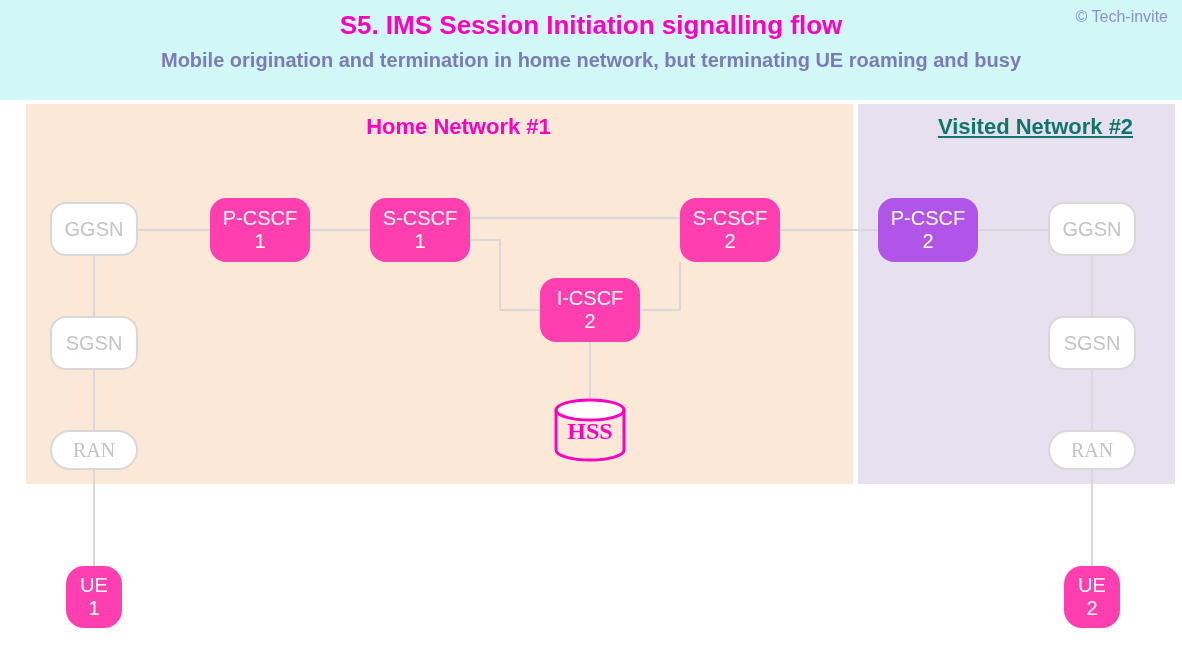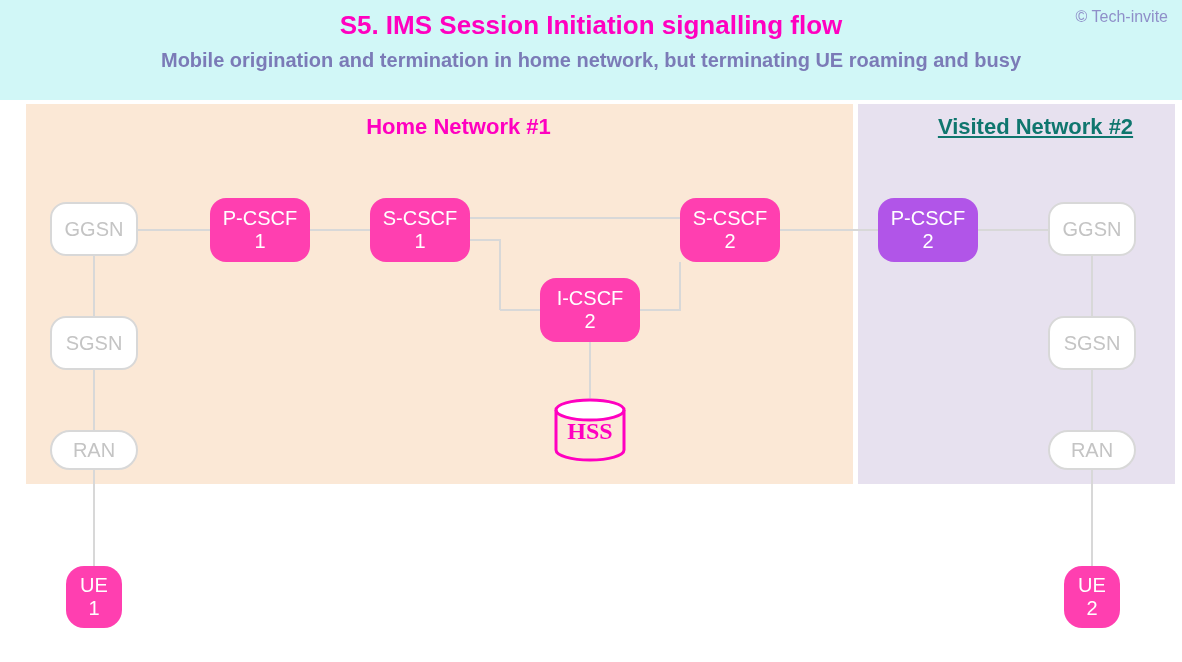--- a/index.html
+++ b/index.html
@@ -96,20 +96,21 @@
     width: 88px;
     height: 54px;
   }
   .pill-white {
     border: 2px solid #d8d8d8;
     color: #c4c4c4;
     background: #fff;
     width: 88px;
     height: 40px;
     border-radius: 20px;
+    font-family: Liberation Serif, serif;
   }
   .box-magenta {
     background: #ff3fb0;
     color: #fff;
     width: 100px;
     height: 64px;
   }
   .box-purple {
     background: #b155e8;
     color: #fff;

